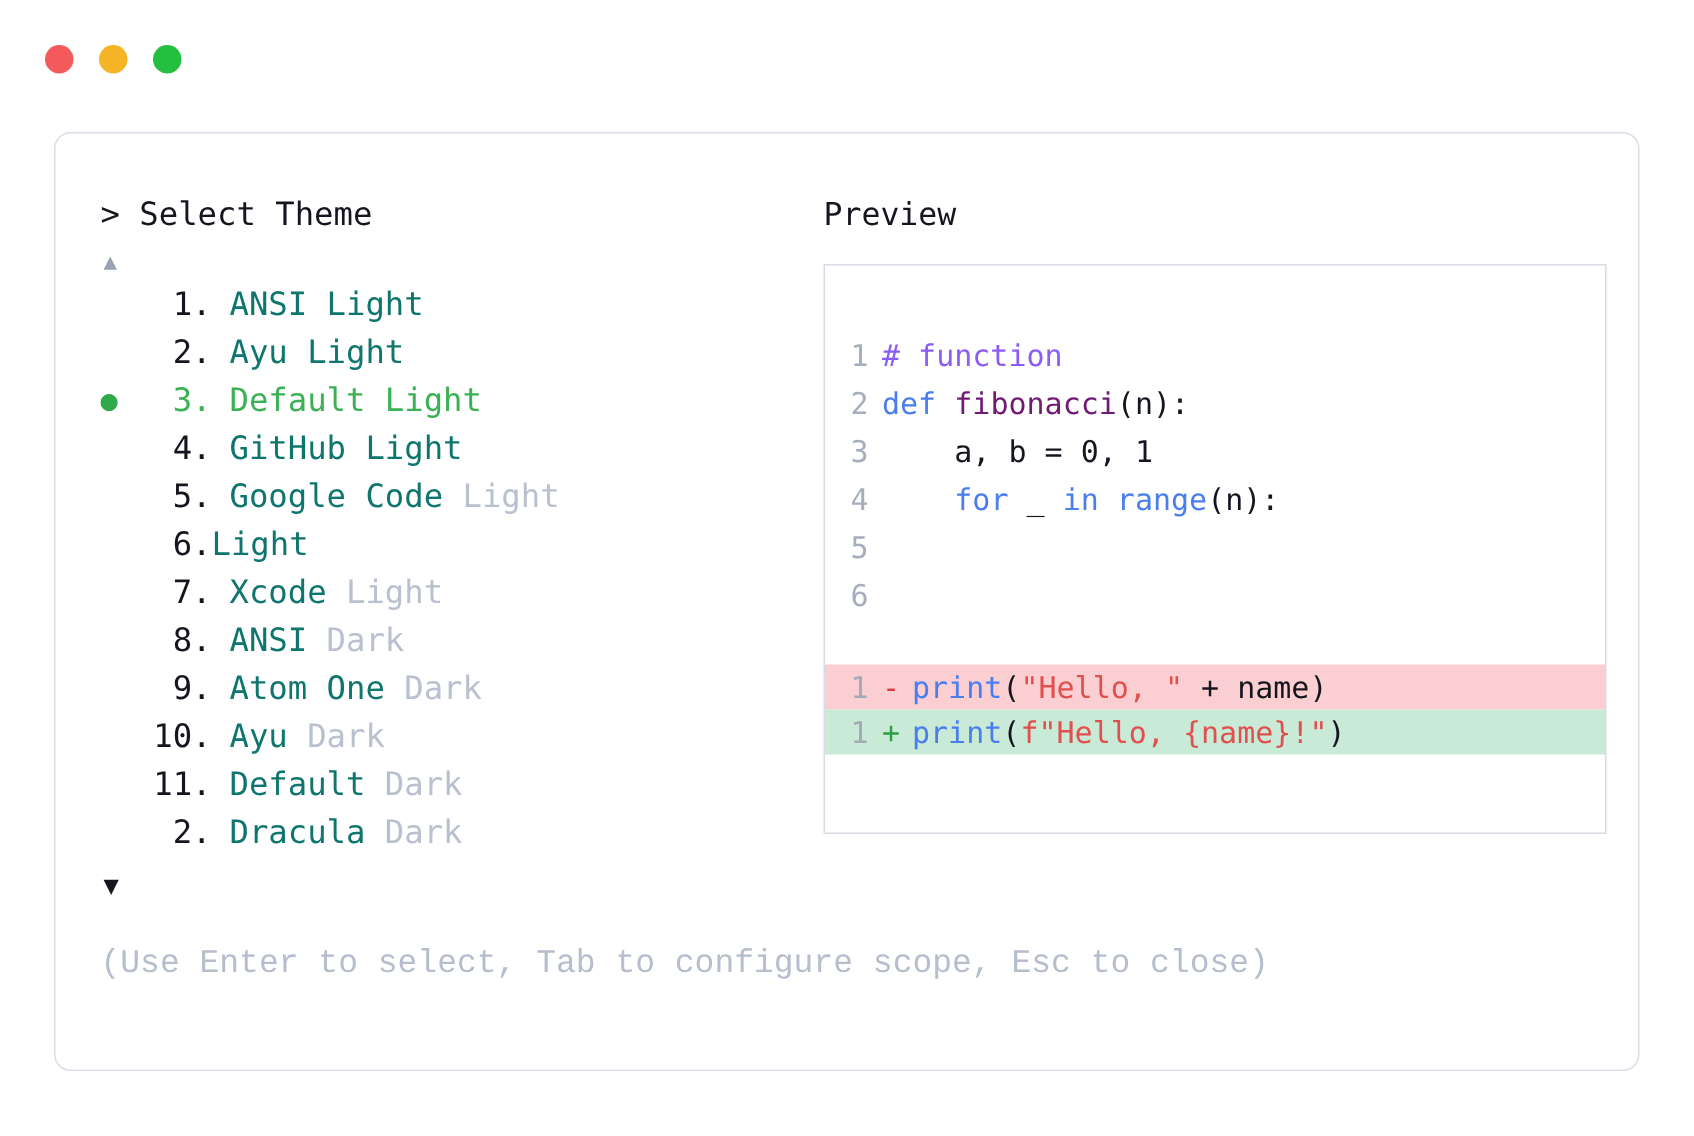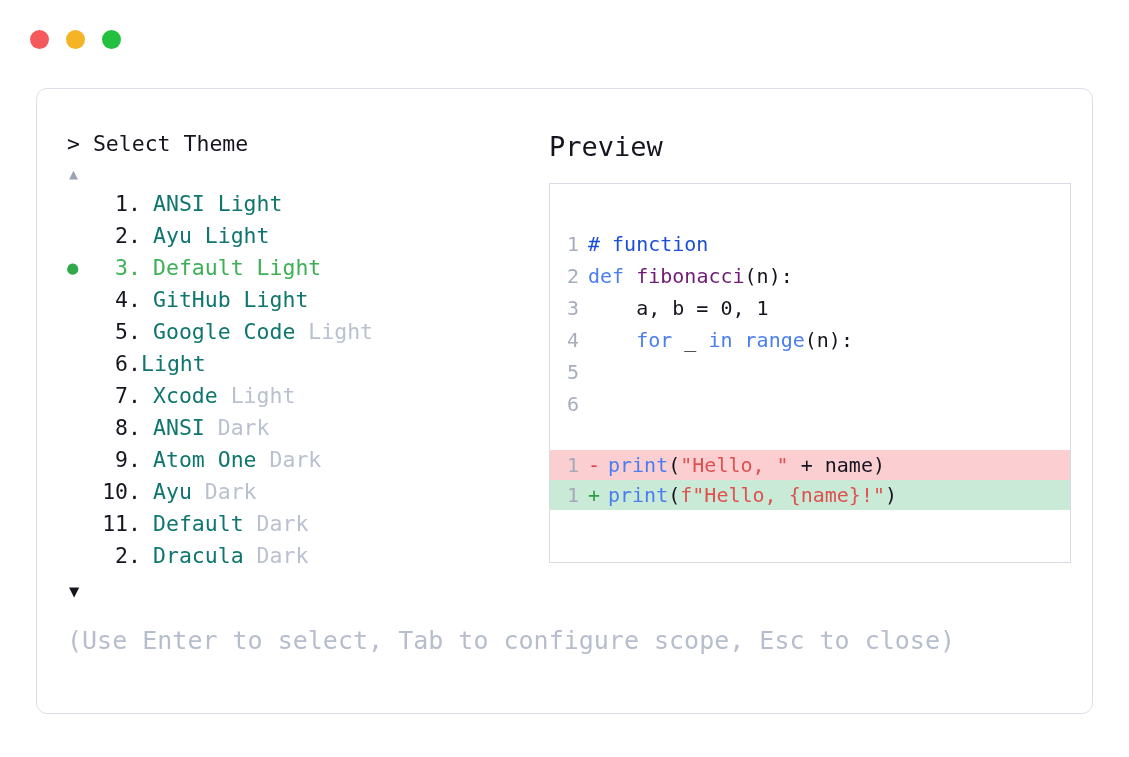--- a/index.html
+++ b/index.html
@@ -103,21 +103,21 @@
     color: #15151f;
   }
   .name-cell { color: #0f766e; padding-left: 12px; }
   .variant-cell { color: #b9c0cf; }
   .theme-row.selected .num-cell,
   .theme-row.selected .name-cell,
   .theme-row.selected .variant-cell { color: #3bb054; }
 
   
   .preview-label {
-    font-size: 27px;
+    font-size: 21px;
     color: #15151f;
     white-space: pre;
   }
 
   .preview-box {
     margin-top: 21px;
     width: 522px;
     height: 380px;
     border: 1.5px solid #d7dbe3;
     background: #ffffff;
@@ -133,21 +133,21 @@
   }
   .gutter {
     width: 38px;
     flex: 0 0 38px;
     text-align: right;
     color: #a7aebb;
     padding-right: 9px;
   }
   .code-text { color: #15151f; }
 
-  .tok-comment  { color: #1d4ed8; }
+  .tok-comment  { color: #8b5cf6; }
   .tok-keyword  { color: #4a7ef0; }
   .tok-func     { color: #701a75; }
   .tok-builtin  { color: #4a7ef0; }
   .tok-string   { color: #e0504f; }
   .tok-plain    { color: #15151f; }
   .tok-num      { color: #15151f; }
 
   .diff-block { margin-top: 30px; }
   .diff-line { display: flex; align-items: baseline; font-size: 20px; line-height: 30px; white-space: pre; }
   .diff-line .gutter { color: #a3a9b6; }
@@ -156,23 +156,24 @@
   .diff-removed .sign { color: #d93d3f; }
   .diff-added   { background: #c9ead6; }
   .diff-added .sign { color: #2e9e45; }
   .diff-body { padding-right: 10px; }
 
   
   .footer-hint {
     position: absolute;
     left: 30px;
     bottom: 58px;
-    font-size: 25px;
+    font-size: 22px;
     color: #b6bdcc;
     white-space: pre;
+    font-family: Liberation Mono, monospace;
   }
 </style>
 </head>
 <body>
 
 <div class="window">
 
   <div class="titlebar">
     <span class="dot dot-red"></span>
     <span class="dot dot-yellow"></span>

